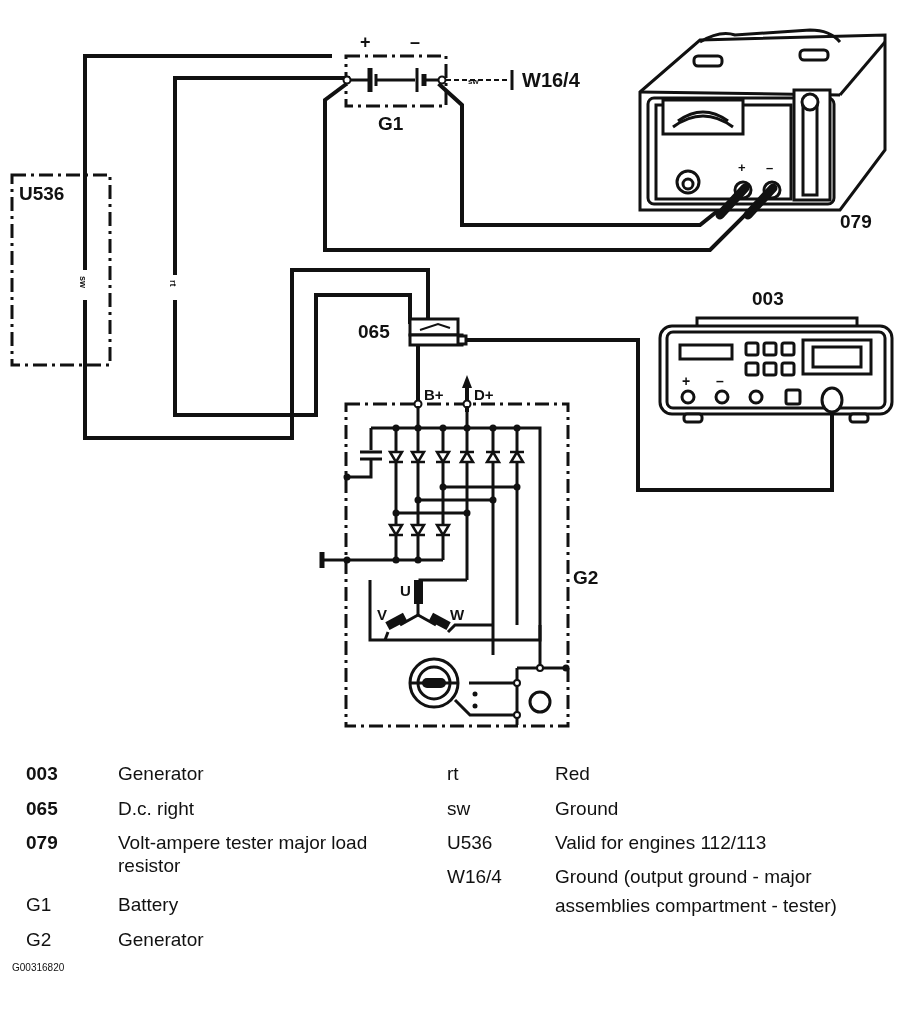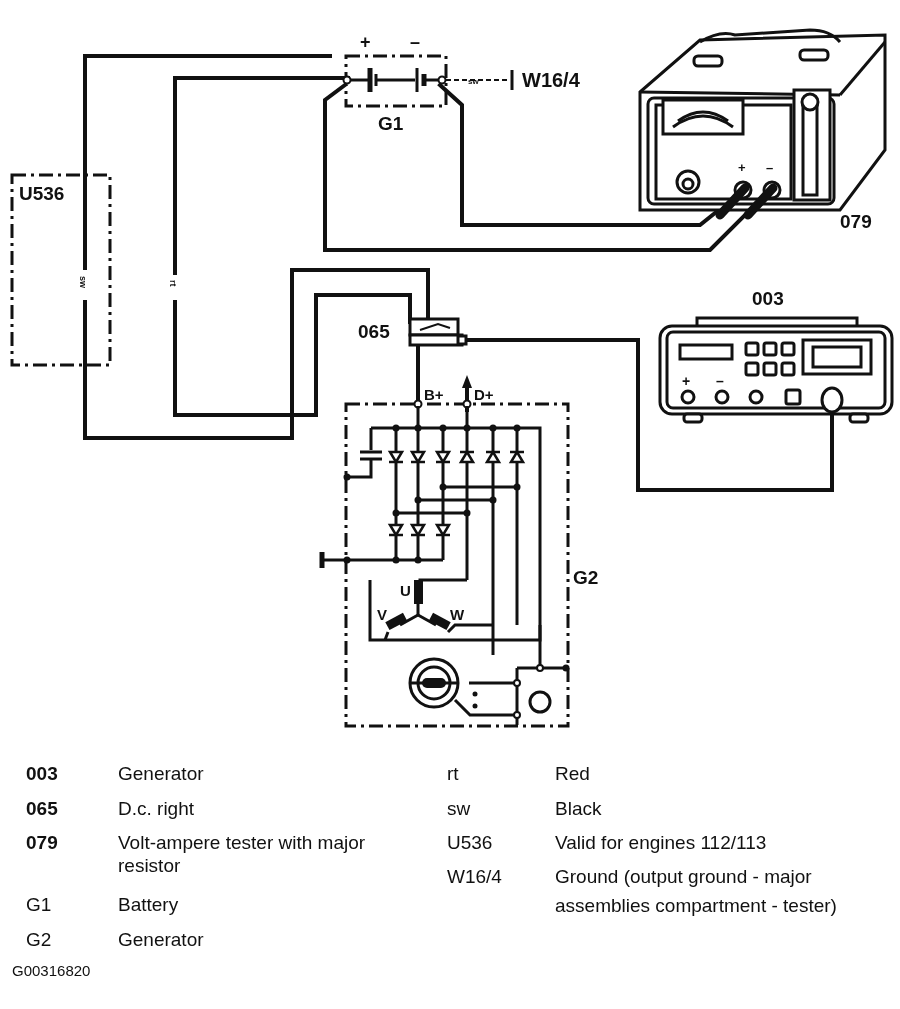--- a/index.html
+++ b/index.html
@@ -8,21 +8,21 @@
   .lbl { font-family:"Liberation Sans", sans-serif; font-weight:bold; fill:#111; }
   .legend { position:absolute; font-family:"Liberation Sans", sans-serif; font-size:19px; color:#111; }
   .legend .row { position:absolute; white-space:nowrap; }
   .legend .code { position:absolute; left:0; font-weight:bold; }
   .legend .desc { position:absolute; white-space:nowrap; }
   #legend-left { left:26px; top:763px; width:420px; height:200px; }
   #legend-left .desc { left:92px; }
   #legend-right { left:447px; top:763px; width:450px; height:200px; }
   #legend-right .desc { left:108px; }
   #legend-right .code { font-weight:normal; }
-  #fig-id { position:absolute; left:12px; top:962px; font-size:15px; }
+  #fig-id { position:absolute; left:12px; top:962px; font-size:10px; }
 </style>
 </head>
 <body>
 
 <svg id="diagram" viewBox="0 0 900 750" xmlns="http://www.w3.org/2000/svg">
   <g fill="none" stroke="#111" stroke-width="4" stroke-linecap="square" stroke-linejoin="miter">
 
     <path d="M330,56 L85,56 L85,438 L292,438 L292,270 L428,270 L428,322"></path>
 
     <path d="M348,78 L175,78 L175,415 L316,415 L316,295 L410,295 L410,322"></path>
@@ -233,41 +233,41 @@
   <div class="row" style="top:0">
     <span class="code">003</span>
     <span class="desc">Generator</span>
   </div>
   <div class="row" style="top:35px">
     <span class="code">065</span>
     <span class="desc">D.c. right</span>
   </div>
   <div class="row" style="top:69px">
     <span class="code">079</span>
-    <span class="desc">Volt-ampere tester with major</span>
+    <span class="desc">Volt-ampere tester major load</span>
     <span class="desc" style="top:23px">resistor</span>
   </div>
   <div class="row" style="top:131px">
     <span class="code" style="font-weight:normal">G1</span>
     <span class="desc">Battery</span>
   </div>
   <div class="row" style="top:166px">
     <span class="code" style="font-weight:normal">G2</span>
     <span class="desc">Generator</span>
   </div>
 </div>
 
 <div class="legend" id="legend-right">
   <div class="row" style="top:0">
     <span class="code">rt</span>
     <span class="desc">Red</span>
   </div>
   <div class="row" style="top:35px">
     <span class="code">sw</span>
-    <span class="desc">Black</span>
+    <span class="desc">Ground</span>
   </div>
   <div class="row" style="top:69px">
     <span class="code">U536</span>
     <span class="desc">Valid for engines 112/113</span>
   </div>
   <div class="row" style="top:103px">
     <span class="code">W16/4</span>
     <span class="desc">Ground (output ground - major</span>
     <span class="desc" style="top:29px">assemblies compartment - tester)</span>
   </div>

